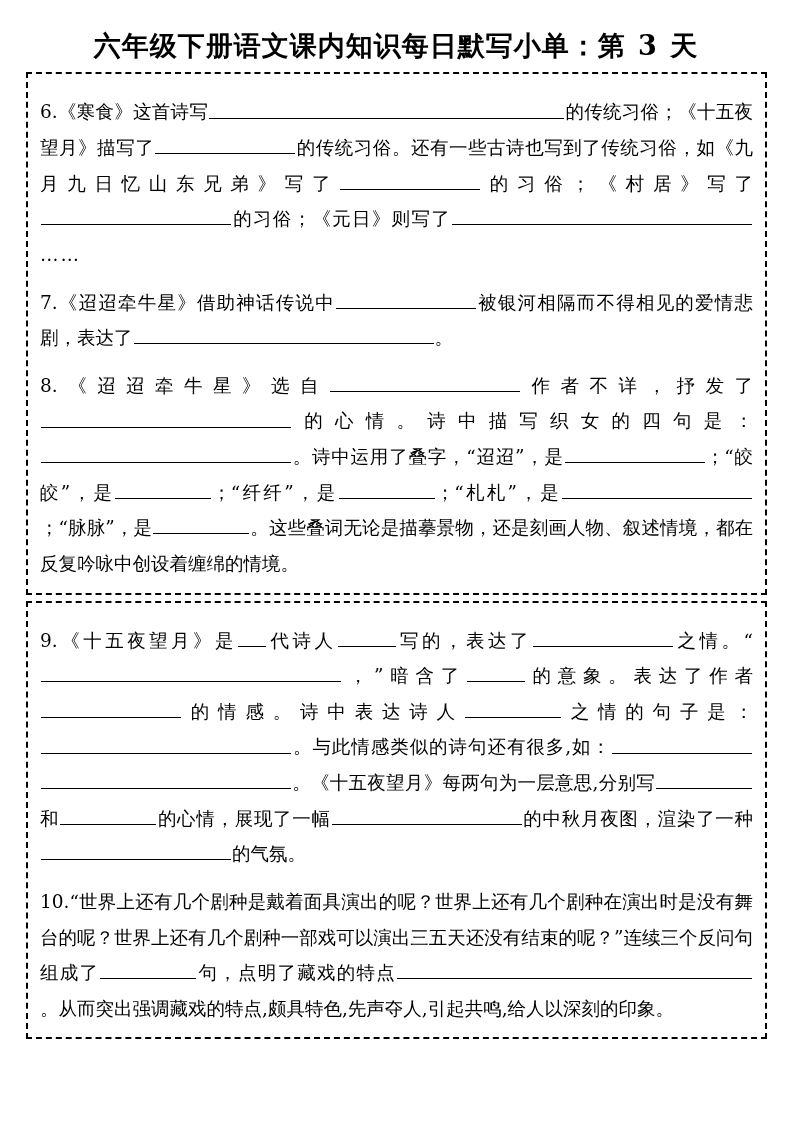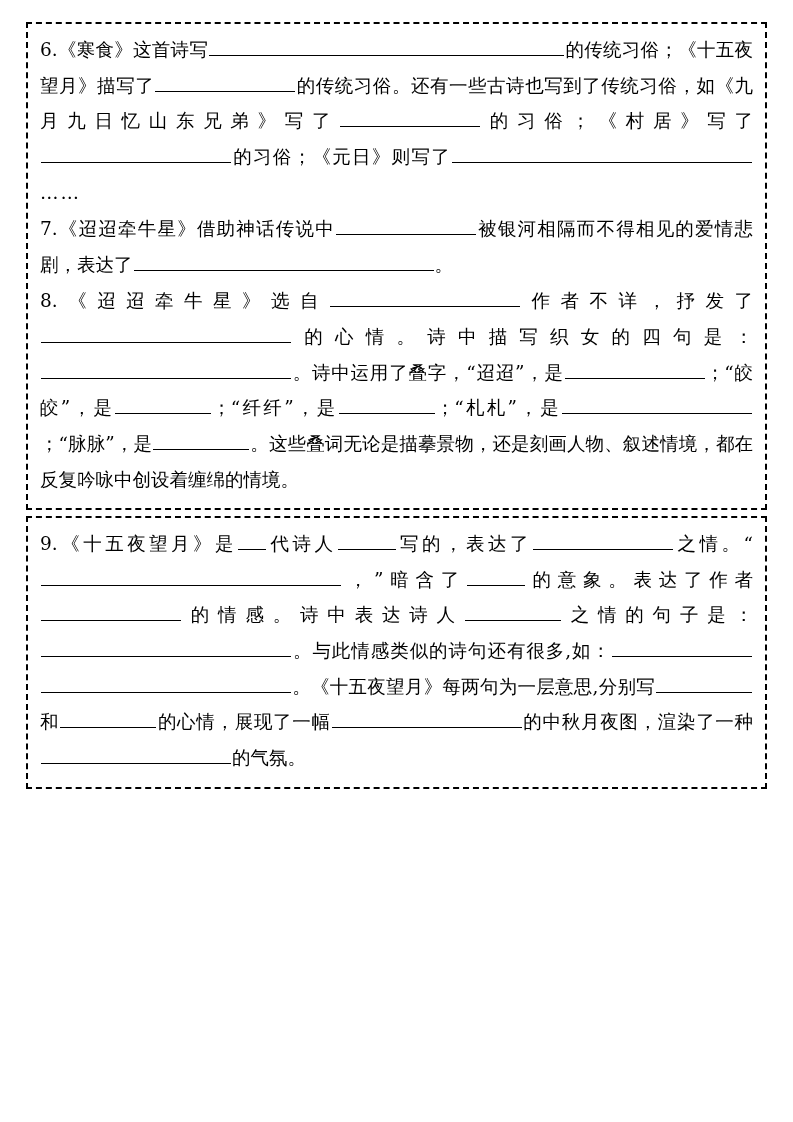--- a/index.html
+++ b/index.html
@@ -41,21 +41,21 @@
     padding: 8px 12px 10px 12px;
   }
   .qline {
     font-size: 18.5px;
     line-height: 1.92;
     text-align: justify;
     text-justify: inter-ideograph;
     word-break: break-all;
   }
   .q {
-    margin: 0 0 1px 0;
+    margin: 12px 0 1px 0;
   }
   .blank {
     display: inline-block;
     border-bottom: 1px solid #000;
     vertical-align: baseline;
     height: 1.25em;
     margin: 0 1px;
   }
   .b-xs { width: 28px; }
   .b-s  { width: 58px; }
@@ -68,26 +68,30 @@
   .dots {
     letter-spacing: 2px;
   }
 </style>
 </head>
 <body>
 
 <div class="page">
 
   <div class="section">
+    <div class="section-title">
+      <span>六年级下册语文课内知识每日默写小单：</span><span class="title-num">第 3 天</span>
+    </div>
     <div class="box">
       <div class="qline q" id="q0-0"><span>6.《寒食》这首诗写</span><span class="blank b-huge"></span><span>的传统习俗；《十五夜望月》描写了</span><span class="blank b-l"></span><span>的传统习俗。还有一些古诗也写到了传统习俗，如《九月九日忆山东兄弟》写了</span><span class="blank b-l"></span><span>的习俗；《村居》写了</span><span class="blank b-xl"></span><span>的习俗；《元日》则写了</span><span class="blank b-full"></span><span class="dots">……</span></div>
       <div class="qline q" id="q0-1"><span>7.《迢迢牵牛星》借助神话传说中</span><span class="blank b-l"></span><span>被银河相隔而不得相见的爱情悲剧，表达了</span><span class="blank b-full"></span><span>。</span></div>
       <div class="qline q" id="q0-2"><span>8.《迢迢牵牛星》选自</span><span class="blank b-xl"></span><span>作者不详，抒发了</span><span class="blank b-xxl"></span><span>的心情。诗中描写织女的四句是：</span><span class="blank b-xxl"></span><span>。诗中运用了叠字，“迢迢”，是</span><span class="blank b-l"></span><span>；“皎皎”，是</span><span class="blank b-m"></span><span>；“纤纤”，是</span><span class="blank b-m"></span><span>；“札札”，是</span><span class="blank b-xl"></span><span>；“脉脉”，是</span><span class="blank b-m"></span><span>。这些叠词无论是描摹景物，还是刻画人物、叙述情境，都在反复吟咏中创设着缠绵的情境。</span></div>
     </div>
   </div>
 
   <div class="section">
     <div class="box">
       <div class="qline q" id="q1-0"><span>9.《十五夜望月》是</span><span class="blank b-xs"></span><span>代诗人</span><span class="blank b-s"></span><span>写的，表达了</span><span class="blank b-l"></span><span>之情。“</span><span class="blank b-full"></span><span>，”暗含了</span><span class="blank b-s"></span><span>的意象。表达了作者</span><span class="blank b-l"></span><span>的情感。诗中表达诗人</span><span class="blank b-m"></span><span>之情的句子是：</span><span class="blank b-xxl"></span><span>。与此情感类似的诗句还有很多,如：</span><span class="blank b-l"></span><span class="blank b-xxl"></span><span>。《十五夜望月》每两句为一层意思,分别写</span><span class="blank b-m"></span><span>和</span><span class="blank b-m"></span><span>的心情，展现了一幅</span><span class="blank b-xl"></span><span>的中秋月夜图，渲染了一种</span><span class="blank b-xl"></span><span>的气氛。</span></div>
+      <div class="qline q" id="q1-1"><span>10.“世界上还有几个剧种是戴着面具演出的呢？世界上还有几个剧种在演出时是没有舞台的呢？世界上还有几个剧种一部戏可以演出三五天还没有结束的呢？”连续三个反问句组成了</span><span class="blank b-m"></span><span>句，点明了藏戏的特点</span><span class="blank b-huge"></span><span>。从而突出强调藏戏的特点,颇具特色,先声夺人,引起共鸣,给人以深刻的印象。</span></div>
     </div>
   </div>
 
 </div>
 
 </body></html>

